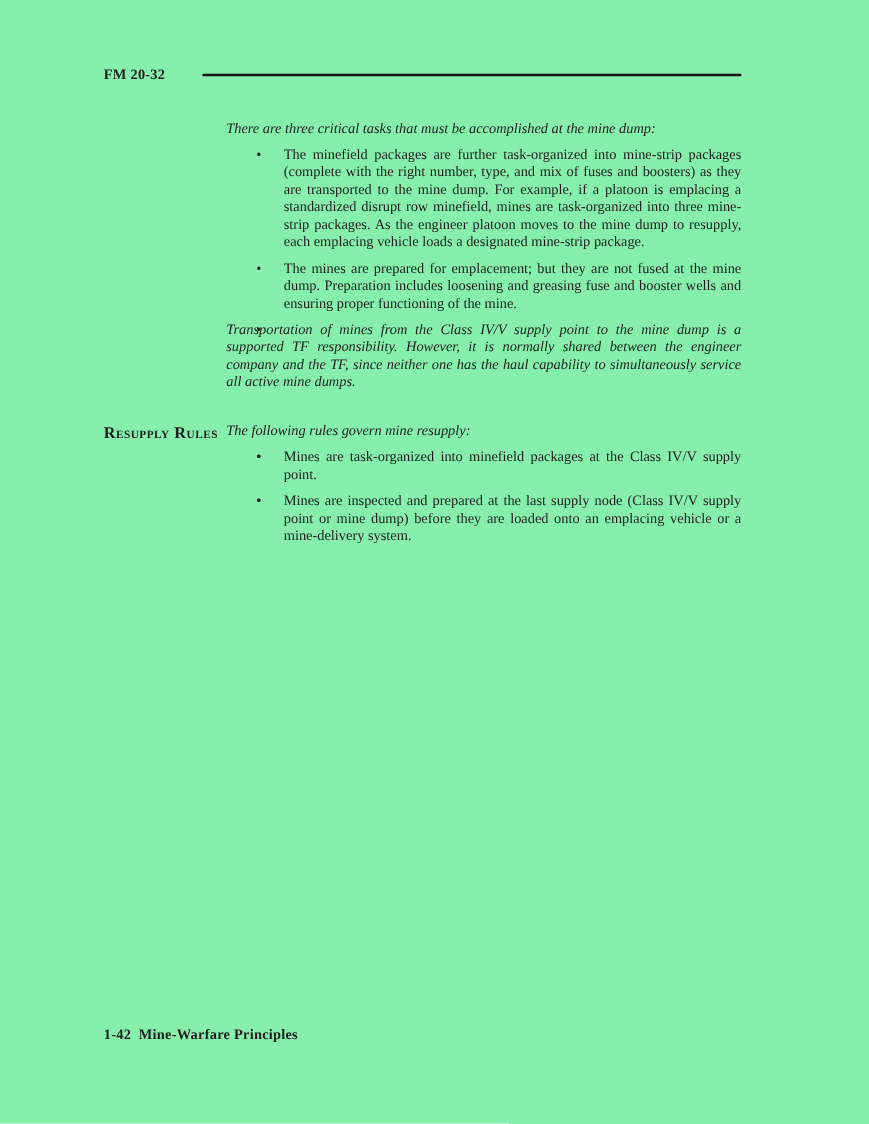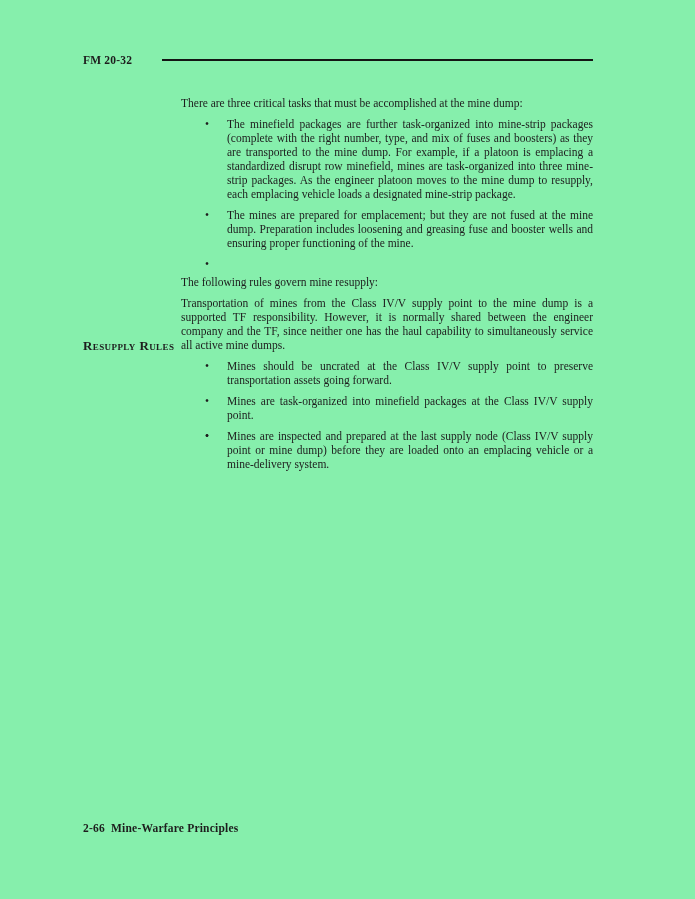--- a/index.html
+++ b/index.html
@@ -42,20 +42,21 @@
     position: absolute;
     left: 181px;
     top: 96px;
     width: 412px;
     font-size: 11.5px;
     line-height: 14px;
   }
   .para {
     text-align: justify;
     margin: 0 0 7px 0;
+    font-style: italic;
   }
   .section-gap {
     margin-top: 25px;
   }
   .bullet-list {
     margin: 0;
     padding: 0;
     list-style: none;
   }
   .bullet-item {
@@ -114,39 +115,38 @@
       </li>
       <li class="bullet-item">
         <span class="bullet-marker">•</span>
         <span>The mines are prepared for emplacement; but they are not fused at the mine dump. Preparation includes loosening and greasing fuse and booster wells and ensuring proper functioning of the mine.</span>
       </li>
       <li class="bullet-item">
         <span class="bullet-marker">•</span>
       </li>
     </ul>
 
+    <p class="para">Transportation of mines from the Class IV/V supply point to the mine dump is a supported TF responsibility. However, it is normally shared between the engineer company and the TF, since neither one has the haul capability to simultaneously service all active mine dumps.</p>
+
     <p class="para section-gap">The following rules govern mine resupply:</p>
-
-    <p class="para">Transportation of mines from the Class IV/V supply point to the mine dump is a supported TF responsibility. However, it is normally shared between the engineer company and the TF, since neither one has the haul capability to simultaneously service all active mine dumps.</p>
 
     <ul class="bullet-list">
       <li class="bullet-item">
         <span class="bullet-marker">•</span>
-        <span>Mines should be uncrated at the Class IV/V supply point to preserve transportation assets going forward.</span>
       </li>
       <li class="bullet-item">
         <span class="bullet-marker">•</span>
         <span>Mines are task-organized into minefield packages at the Class IV/V supply point.</span>
       </li>
       <li class="bullet-item">
         <span class="bullet-marker">•</span>
       </li>
       <li class="bullet-item">
         <span class="bullet-marker">•</span>
         <span>Mines are inspected and prepared at the last supply node (Class IV/V supply point or mine dump) before they are loaded onto an emplacing vehicle or a mine-delivery system.</span>
       </li>
     </ul>
 
   </div>
 
-  <div class="footer">2-66  Mine-Warfare Principles</div>
+  <div class="footer">1-42  Mine-Warfare Principles</div>
 
 </div>
 
 </body></html>

